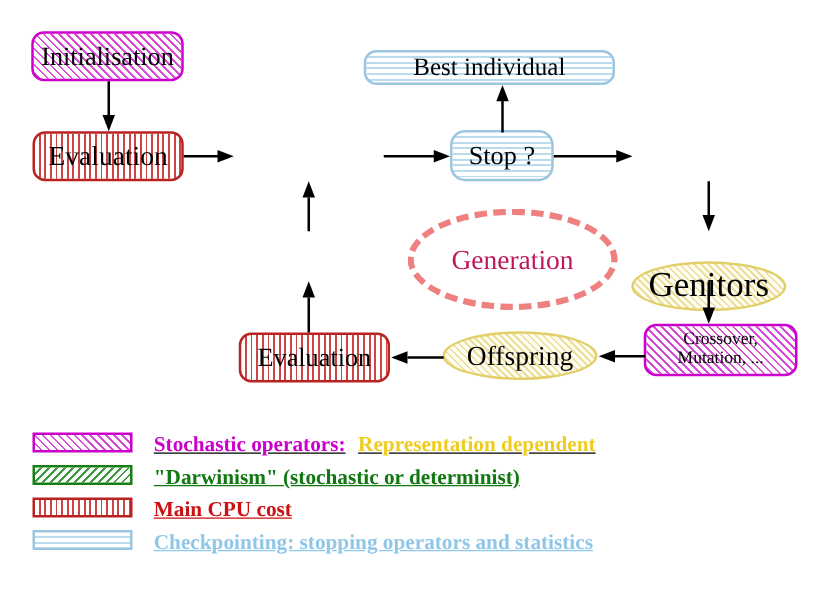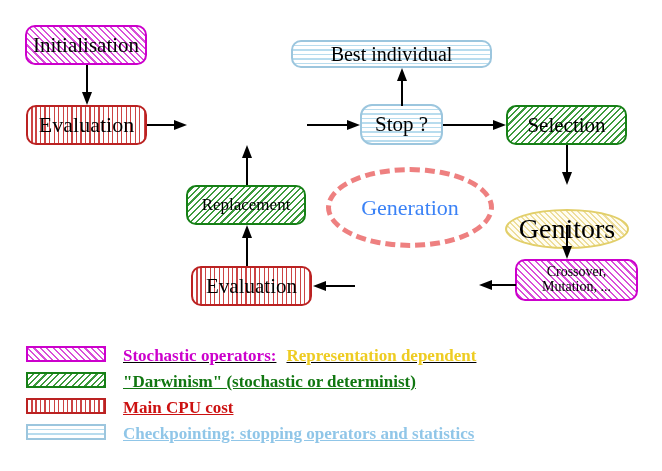--- a/index.html
+++ b/index.html
@@ -41,21 +41,21 @@
   .n-stop{left:360px;top:104px;width:83px;height:41px;font-size:21px;border-radius:12px;}
   .n-selection{left:506px;top:105px;width:121px;height:40px;font-size:21px;}
   .n-replacement{left:186px;top:185px;width:120px;height:40px;font-size:17px;}
   .n-genitors{left:505px;top:185px;width:124px;height:40px;font-size:28px;margin-top:24px;}
   .n-eval-bot{left:191px;top:266px;width:121px;height:40px;font-size:21px;}
   .n-offspring{left:354px;top:265px;width:124px;height:39px;font-size:22px;}
   .n-crossover{left:515px;top:259px;width:123px;height:42px;font-size:14px;flex-direction:column;}
   .n-generation{
     left:326px;top:167px;width:168px;height:81px;
     border:5px dashed #ee8080;border-radius:50%;
-    color:#3b82f6;font-size:22px;background:transparent;
+    color:#be185d;font-size:22px;background:transparent;
   }
   
   .hline{position:absolute;height:1.5px;background:#000;}
   .vline{position:absolute;width:1.5px;background:#000;}
   .ah{position:absolute;width:0;height:0;}
   .ah-right{border-top:5px solid transparent;border-bottom:5px solid transparent;border-left:13px solid #000;}
   .ah-left{border-top:5px solid transparent;border-bottom:5px solid transparent;border-right:13px solid #000;}
   .ah-up{border-left:5px solid transparent;border-right:5px solid transparent;border-bottom:13px solid #000;}
   .ah-down{border-left:5px solid transparent;border-right:5px solid transparent;border-top:13px solid #000;}
   
@@ -82,40 +82,37 @@
 
 
   <div class="node stripe-cyan n-best">
     <span>Best individual</span>
   </div>
 
   <div class="node stripe-cyan n-stop">
     <span>Stop ?</span>
   </div>
 
-  <div class="node hatch-green n-selection">
-    <span>Selection</span>
-  </div>
 
-  <div class="node hatch-green n-replacement">
-    <span>Replacement</span>
-  </div>
 
   <div class="node n-generation">
     <span>Generation</span>
   </div>
 
   <div class="node hatch-yellow n-genitors">
     <span>Genitors</span>
   </div>
 
   <div class="node stripe-red n-eval-bot">
     <span>Evaluation</span>
   </div>
 
+  <div class="node hatch-yellow n-offspring">
+    <span>Offspring</span>
+  </div>
 
   <div class="node hatch-magenta n-crossover">
     <span>Crossover,</span>
     <span>Mutation, ...</span>
   </div>
 
   <div>
     <div class="vline" style="left:86px;top:65px;height:28px;"></div>
     <div class="ah ah-down" style="left:82px;top:92px;"></div>
   </div>

